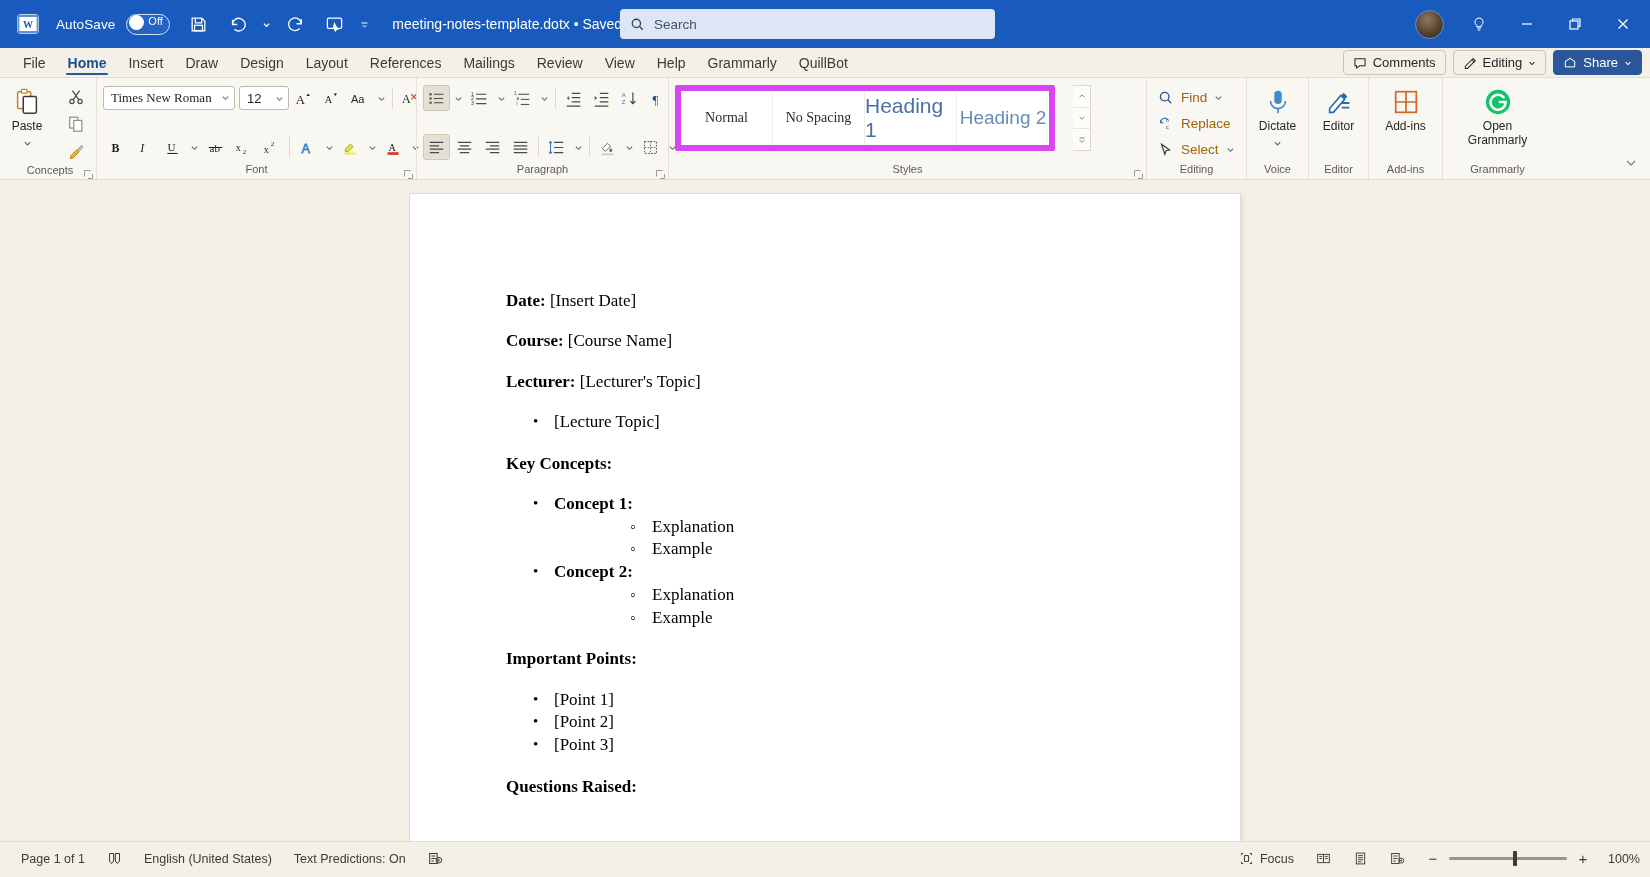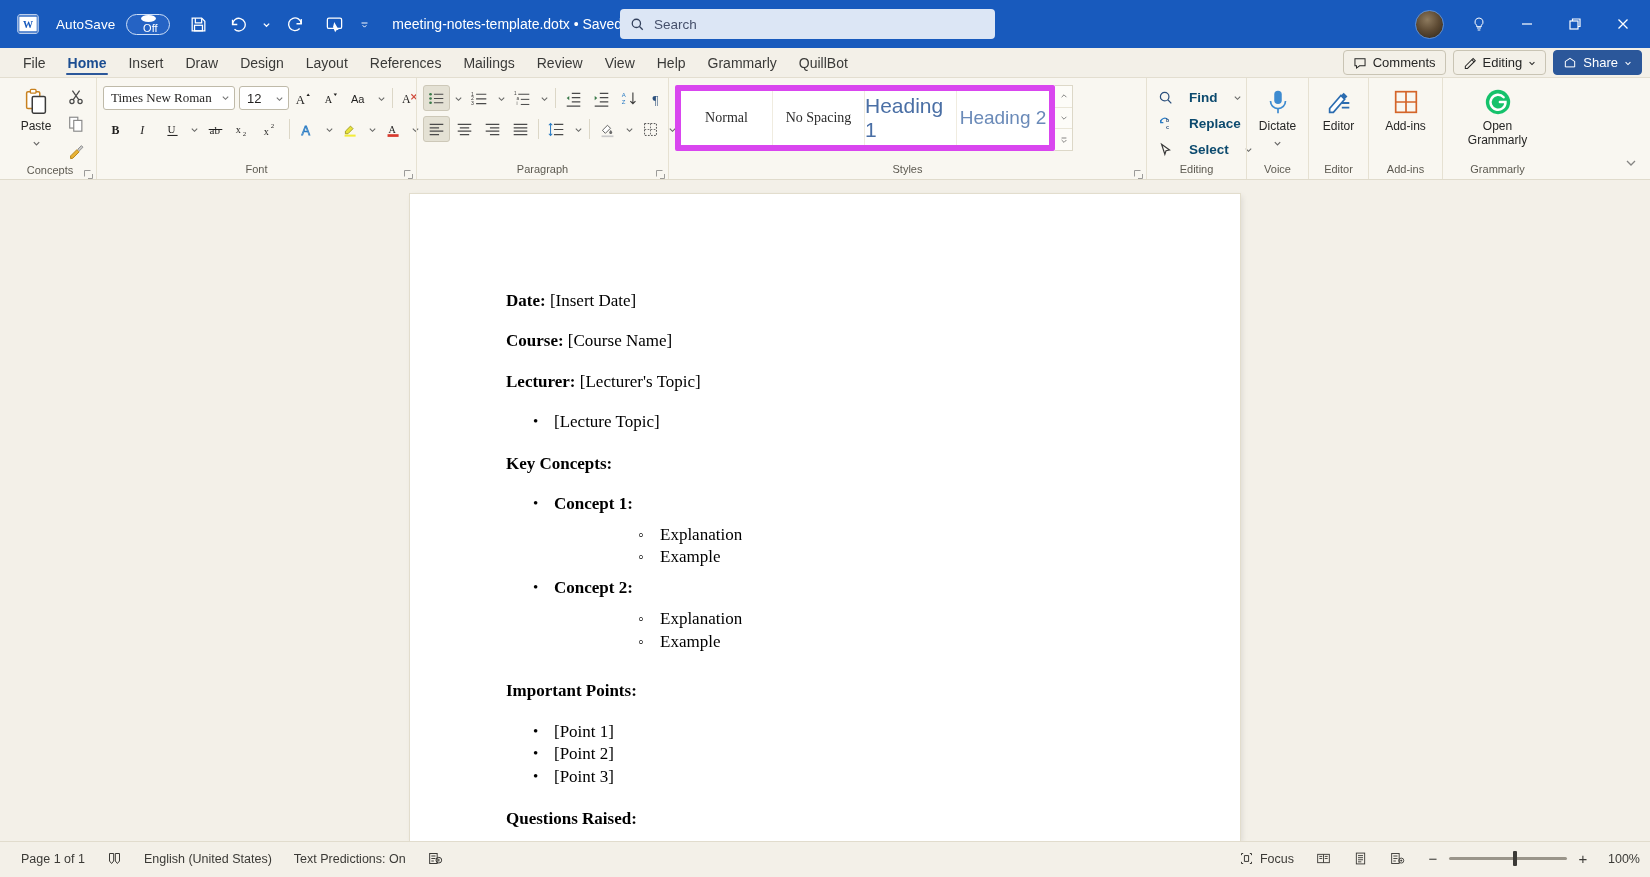--- a/index.html
+++ b/index.html
@@ -18,22 +18,22 @@
   }
   .word-logo {
     width: 28px; height: 28px; margin-left: 6px; margin-right: 8px;
     display: flex; align-items: center; justify-content: center;
   }
   .word-logo svg { width: 22px; height: 24px; }
   .autosave-label { font-size: 13.5px; color: #fff; letter-spacing: .1px; }
   .toggle {
     width: 44px; height: 21px; border-radius: 11px;
     border: 1.5px solid #cfe0f7; background: #2563c4;
-    display: flex; align-items: center; padding: 0 2px;
-    margin-left: 5px; margin-right: 6px; cursor: pointer; flex-direction: column;
+    display: flex; align-items: flex-start; padding: 0 2px;
+    margin-left: 5px; margin-right: 6px; cursor: pointer;
   }
   .toggle .knob {
     width: 15px; height: 15px; border-radius: 50%; background: #fff;
   }
   .toggle .tlabel { font-size: 11px; margin-left: 4px; color: #fff; }
   .tb-btn {
     width: 32px; height: 32px; border-radius: 4px;
     display: flex; align-items: center; justify-content: center;
     cursor: pointer; color: #fff;
   }
@@ -109,21 +109,21 @@
   .ribbon {
     height: 102px; background: #f9f7f1;
     display: flex; position: relative; padding-left: 4px;
     border-bottom: 1px solid #e0dbcc;
   }
   .rgroup {
     display: flex; flex-direction: column; position: relative;
     padding: 4px 6px 0;
   }
   .rgroup + .rgroup { border-left: 1px solid #e6e1d2; }
-  .rbody { flex: 1; display: flex; align-items: flex-start; gap: 0; }
+  .rbody { flex: 1; display: flex; align-items: flex-start; gap: 18px; }
   .rlabel {
     font-size: 11px; color: #5d5a51; text-align: center;
     padding-bottom: 3px; position: relative; height: 16px;
   }
   .dlg {
     position: absolute; right: 2px; bottom: 2px;
     width: 11px; height: 11px; cursor: pointer; opacity: .65;
   }
   .dlg svg { width: 11px; height: 11px; }
 
@@ -189,23 +189,23 @@
     border: 1px solid #ddd8c8; border-left: none; height: 66px; background: #fdfcf8;
   }
   .gnav {
     flex: 1; display: flex; align-items: center; justify-content: center;
     cursor: pointer; border-bottom: 1px solid #eae6d8;
   }
   .gnav:last-child { border-bottom: none; }
   .gnav svg { width: 8px; height: 8px; opacity: .75; }
 
   .textbtn {
-    display: flex; align-items: center; gap: 15px; height: 25px;
+    display: flex; align-items: center; gap: 7px; height: 25px;
     padding: 0 7px 0 5px; border-radius: 3px; cursor: pointer;
-    font-size: 13.5px; color: #0c4a6e; white-space: nowrap; font-weight: bold;
+    font-size: 13.5px; color: #a16207; white-space: nowrap;
   }
   .textbtn svg.ic { width: 16px; height: 16px; flex: none; }
   .textbtn .tc svg { width: 9px; height: 9px; opacity: .8; }
 
   .ribbon-collapse {
     position: absolute; right: 8px; bottom: 6px; width: 22px; height: 20px;
     display: flex; align-items: center; justify-content: center; cursor: pointer;
     border-radius: 3px;
   }
   .ribbon-collapse svg { width: 12px; height: 12px; opacity: .7; }
@@ -224,21 +224,21 @@
   }
   .dline { margin-bottom: 19px; line-height: 1.25; }
   .dline b { font-weight: 700; }
   .dlist { list-style: none; margin: 0 0 19px 0; }
   .dlist li {
     position: relative; padding-left: 48px; line-height: 1.35; margin-bottom: 0;
   }
   .dlist li.bul::before {
     content: '\2022'; position: absolute; left: 27px; font-size: 15px;
   }
-  .sublist { list-style: none; margin: 8px; }
+  .sublist { list-style: none; margin: 0; }
   .sublist li {
     position: relative; padding-left: 98px; line-height: 1.33;
   }
   .sublist li::before {
     content: '\25E6'; position: absolute; left: 76px; font-size: 16px;
   }
   .tight { margin-bottom: 0; }
   .gap19 { height: 19px; }
 
   

